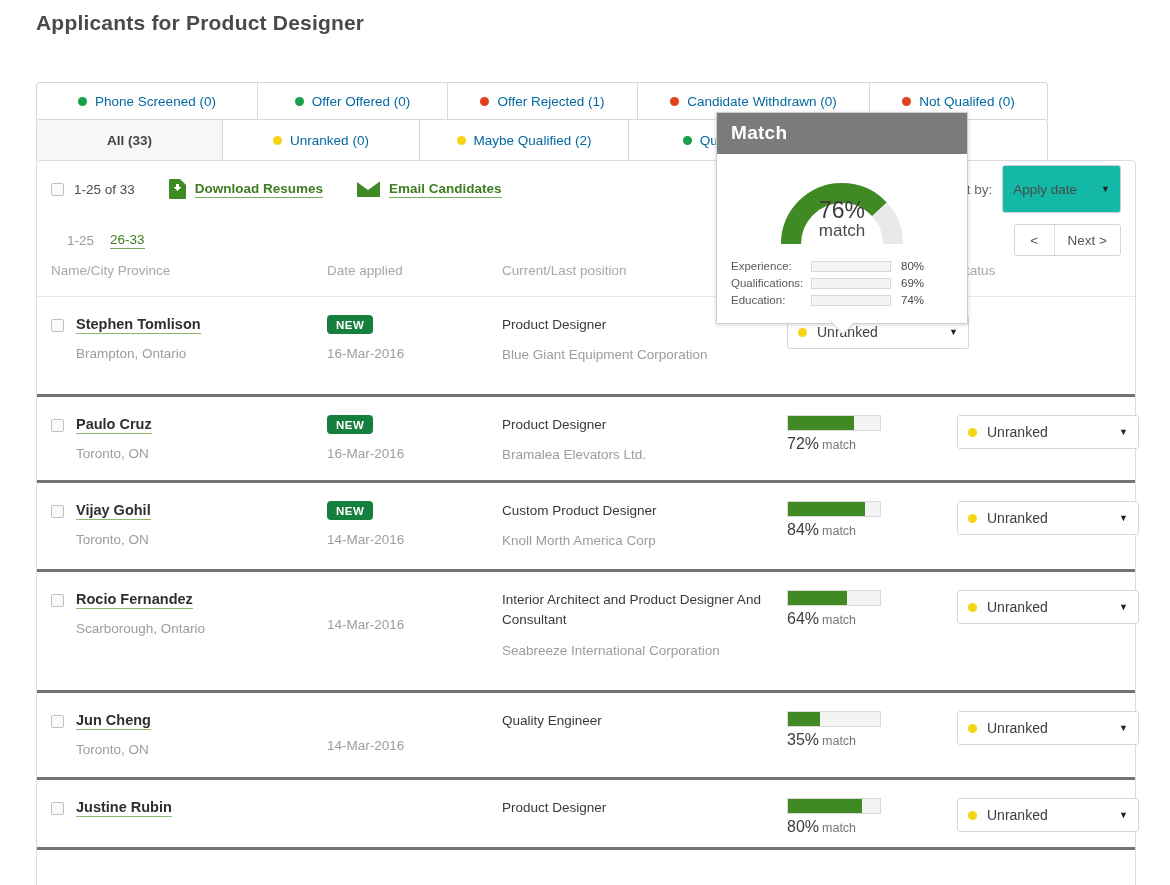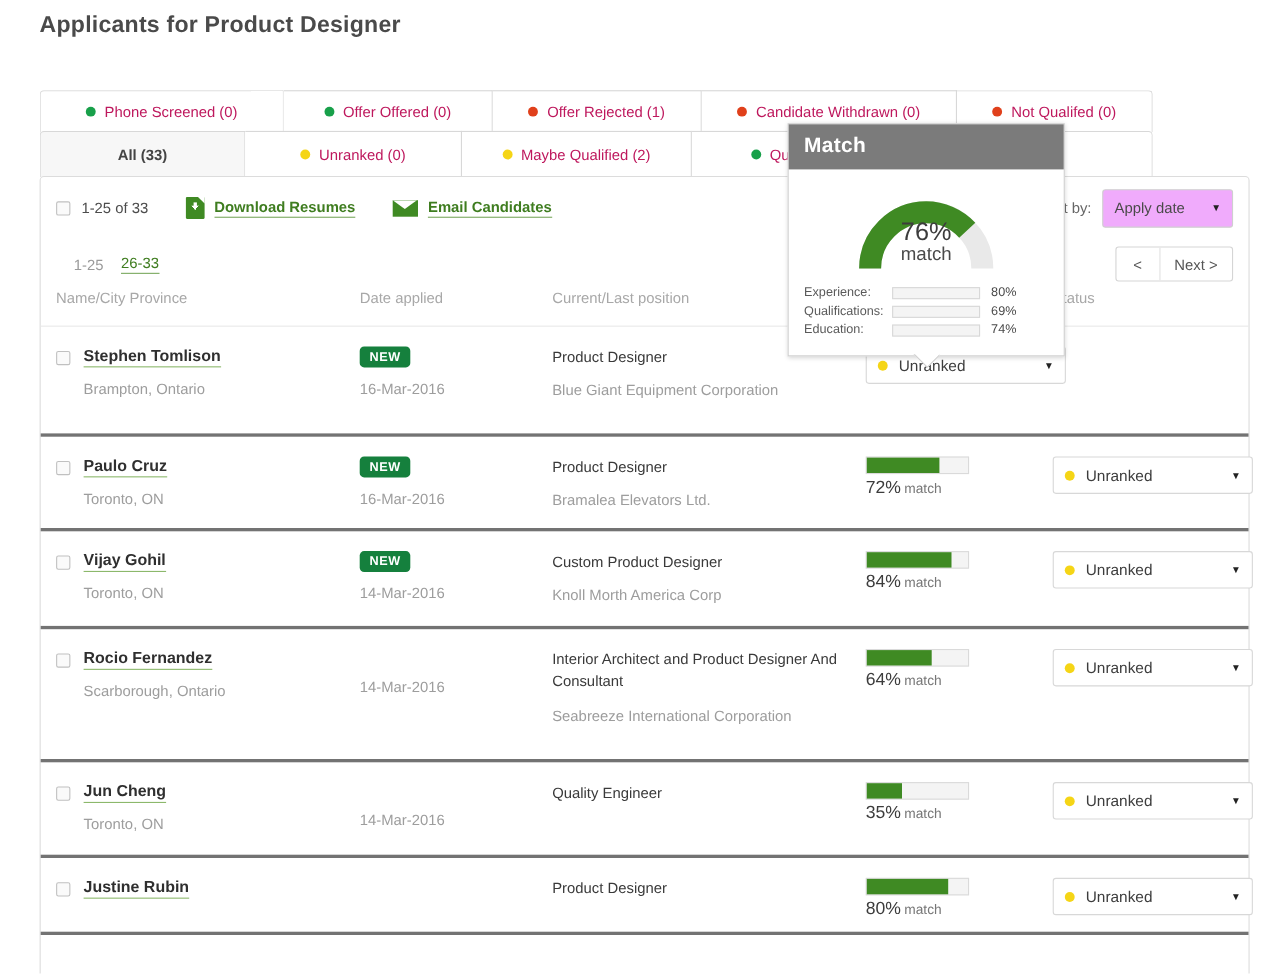--- a/index.html
+++ b/index.html
@@ -34,21 +34,21 @@
     left: 36px; top: 119px;
     width: 1012px; height: 42px;
     display: flex;
   }
   .tab {
     display: flex;
     align-items: center;
     justify-content: center;
     gap: 8px;
     font-size: 13.5px;
-    color: #be185d;
+    color: #0369a1;
     background: #fff;
     border: 1px solid #d8d8d8;
     border-bottom: none;
     border-left: none;
     white-space: nowrap;
     padding: 0 10px;
     position: relative;
   }
   .tabstrip-top .tab:first-child { border-left: 1px solid #d8d8d8; border-top-left-radius: 4px; }
   .tabstrip-top .tab:last-child { border-top-right-radius: 4px; }
@@ -155,22 +155,22 @@
   .toolbar-right {
     margin-left: auto;
     display: flex;
     align-items: center;
     gap: 10px;
   }
   .sortby-label { font-size: 13.5px; color: #666; }
   .select-box {
     border: 1px solid #cfcfcf;
     border-radius: 3px;
-    background: #f0abfc;
-    height: 35px;
+    background: #14b8a6;
+    height: 48px;
     display: flex;
     align-items: center;
     padding: 0 10px;
     gap: 24px;
     font-size: 13.5px;
     color: #4a4a4a;
   }
   .caret {
     font-size: 9px;
     color: #222;

